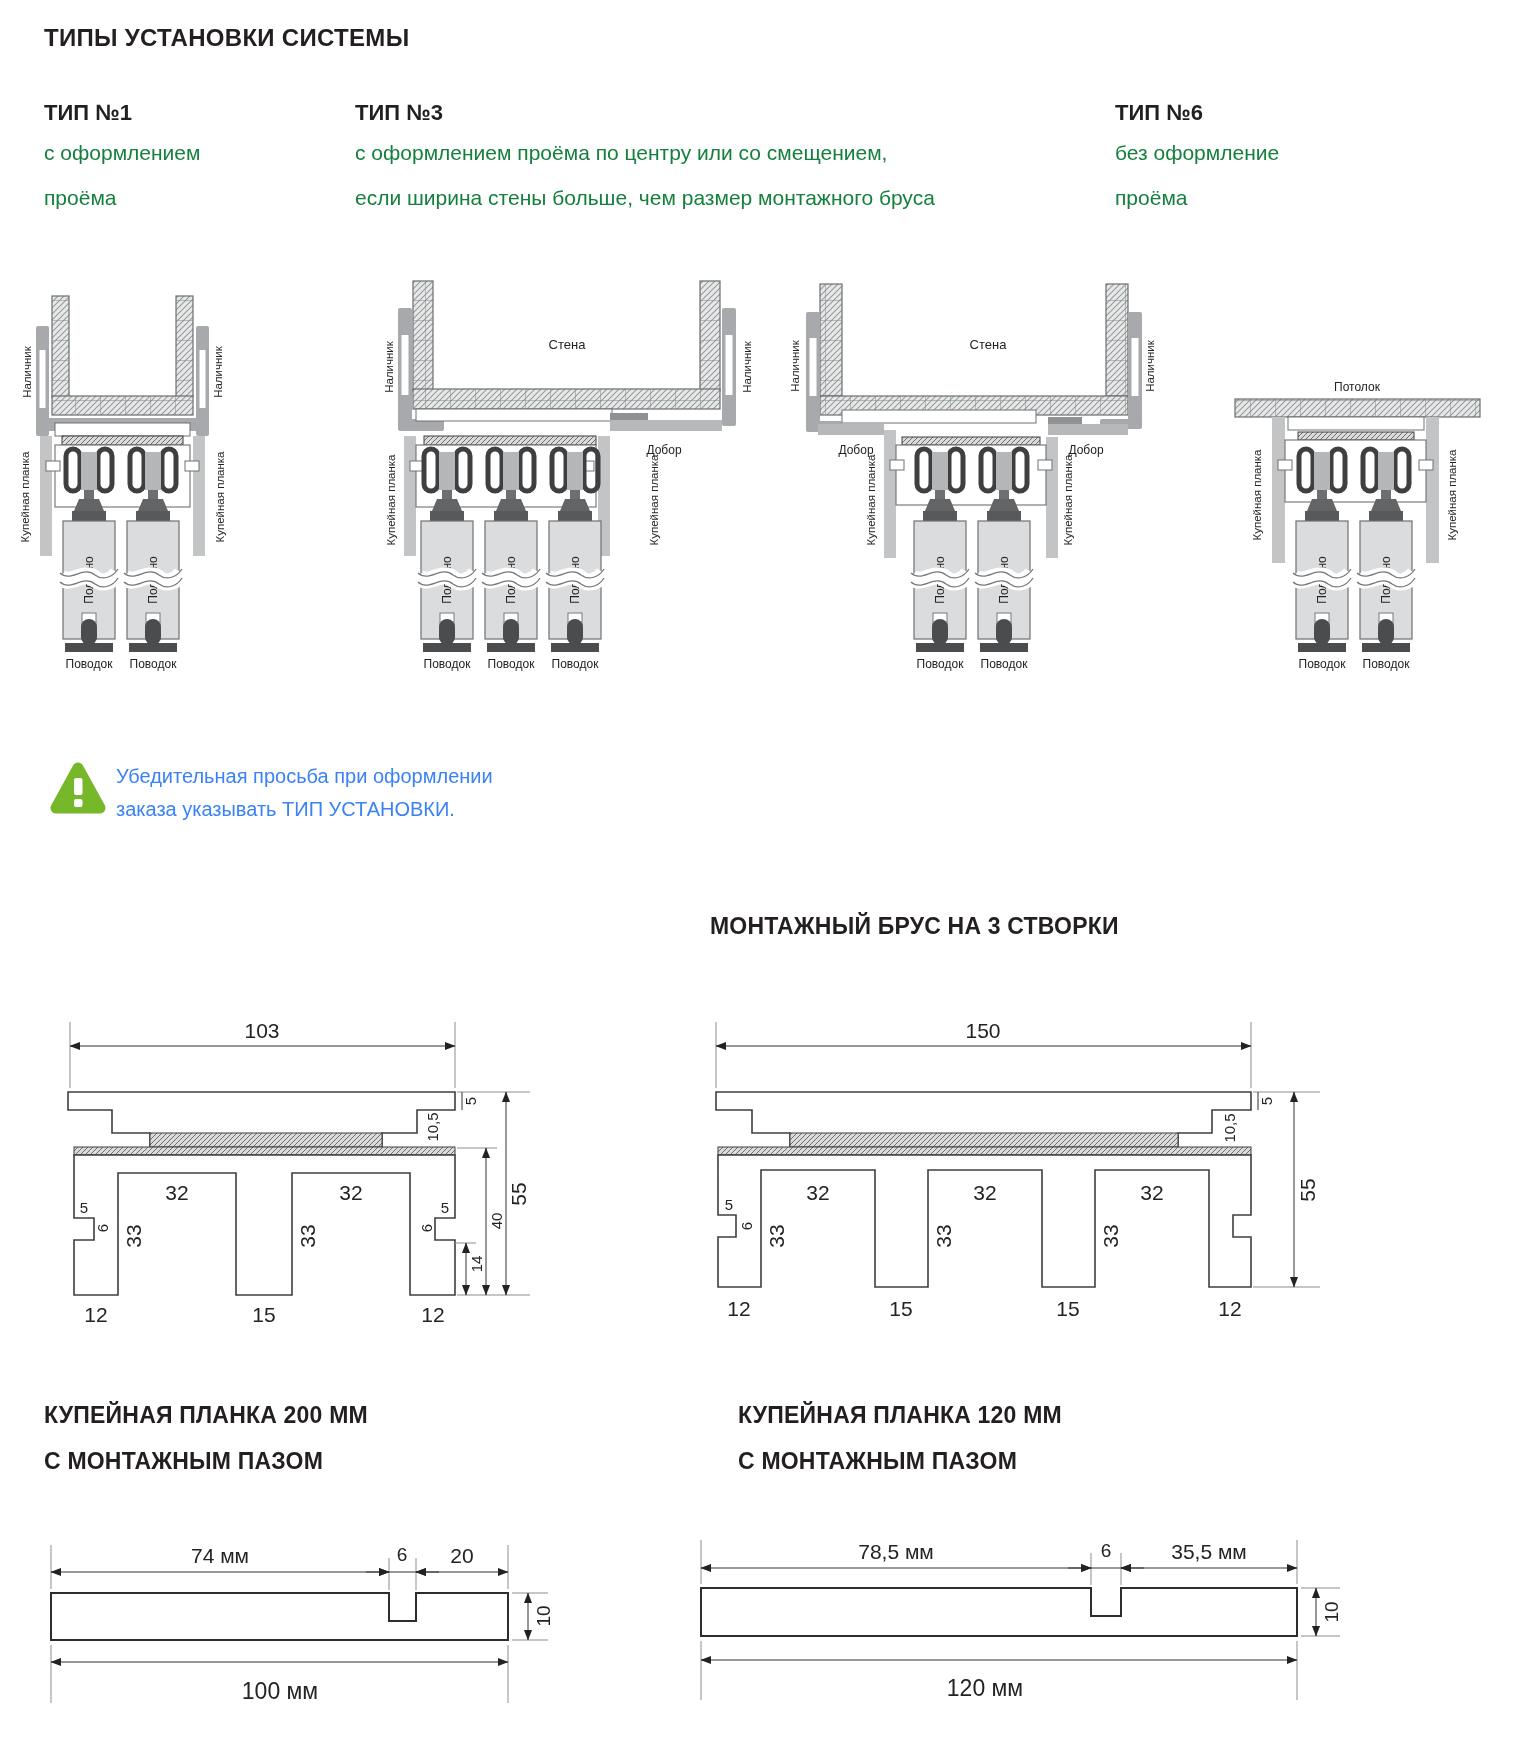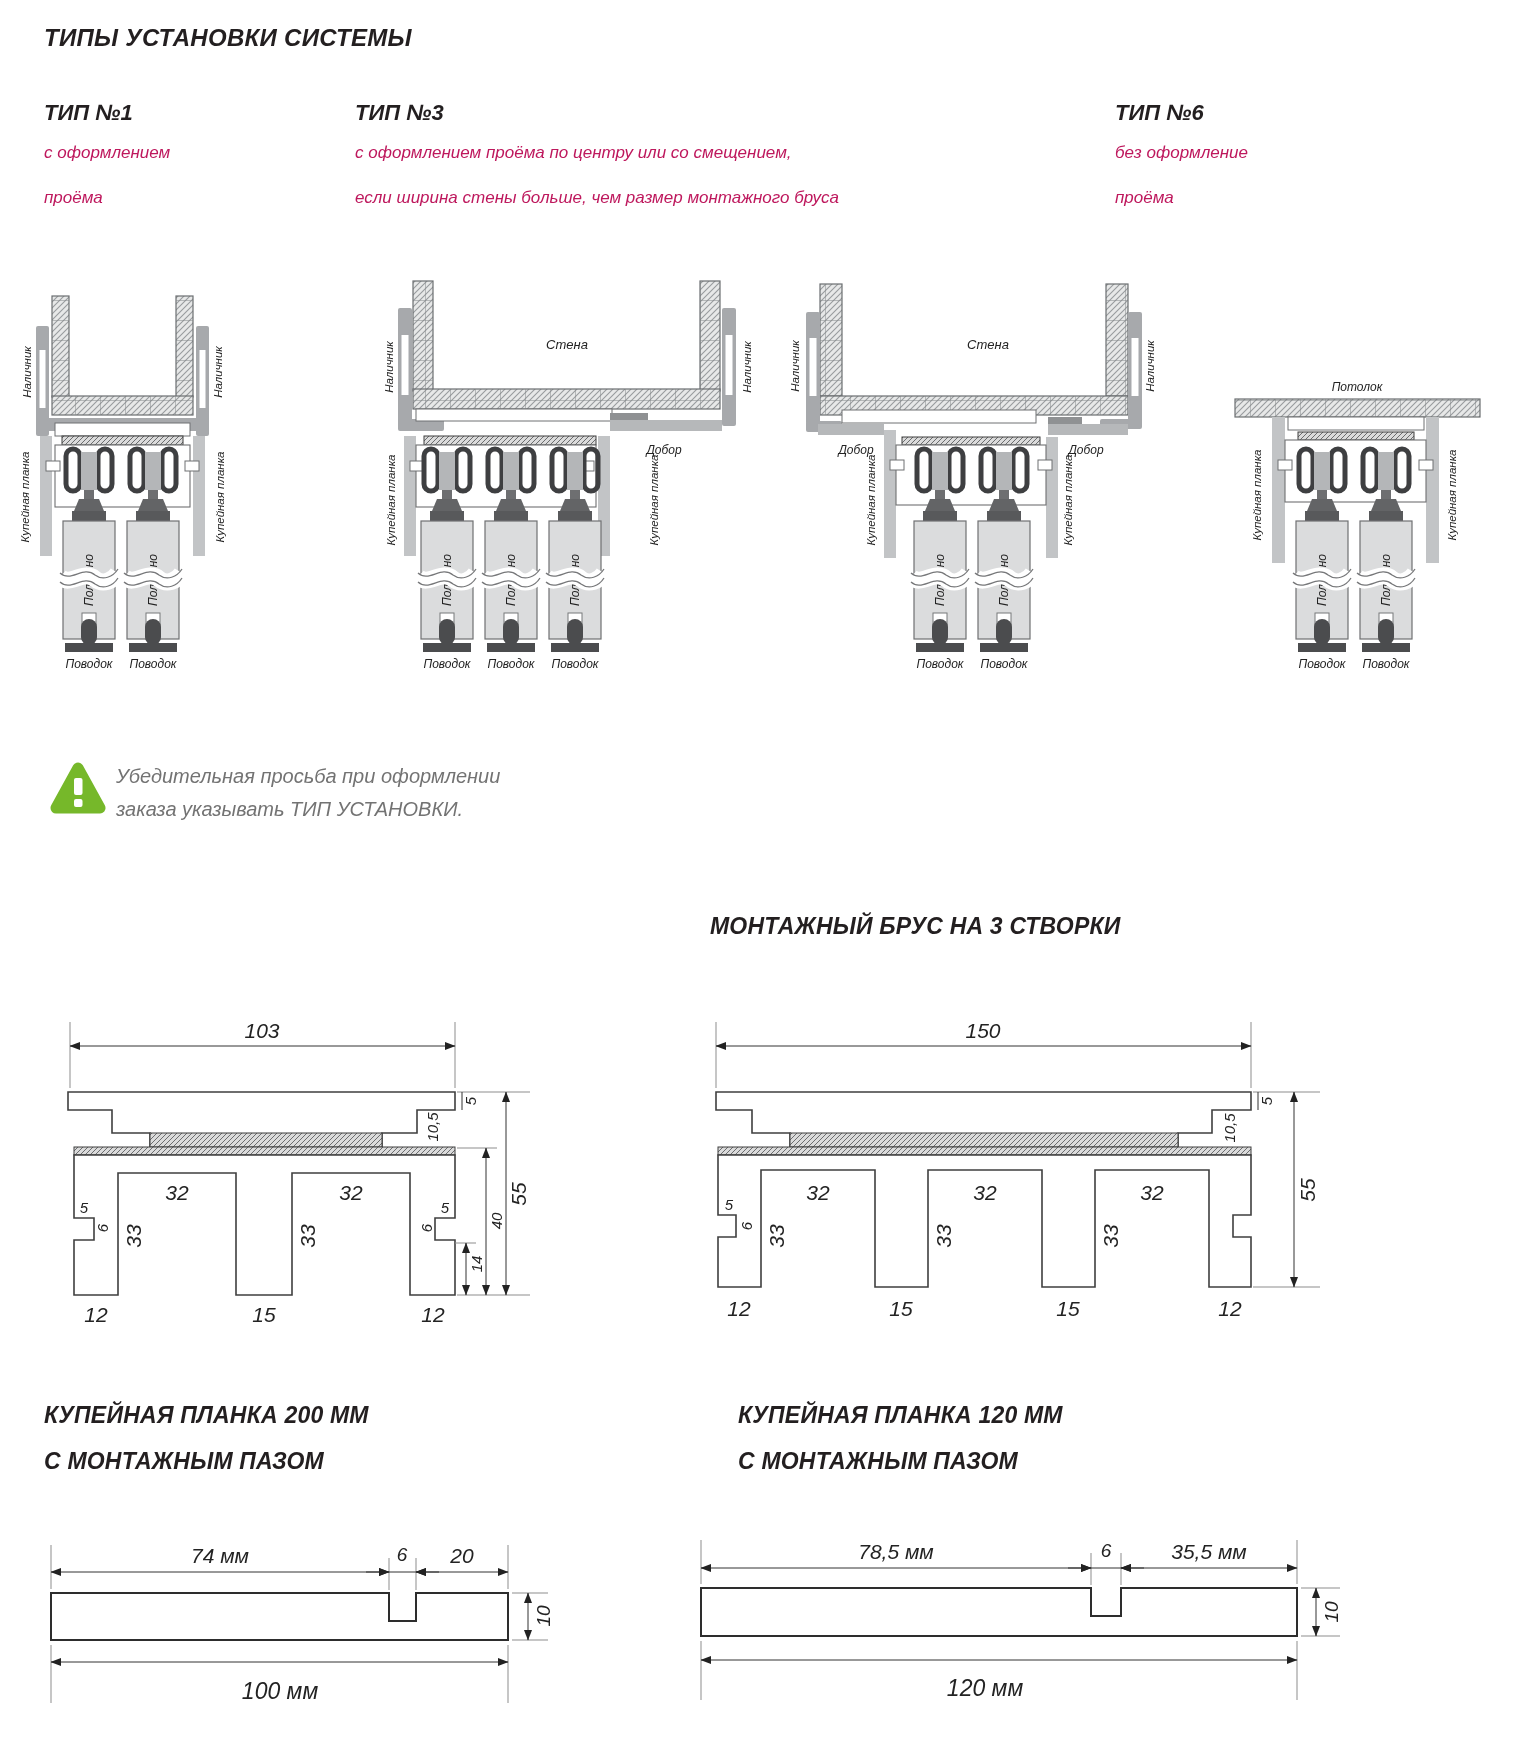--- a/index.html
+++ b/index.html
@@ -1,23 +1,23 @@
 <!DOCTYPE html>
 <html><head>
 <meta charset="utf-8">
 <style>
   html,body{margin:0;padding:0;background:#fff;}
   .page{position:relative;width:1523px;height:1738px;background:#fff;overflow:hidden;
-        font-family:"Liberation Sans",sans-serif;color:#231f20;font-style:italic;}
+        font-family:"Liberation Sans",sans-serif;color:#231f20;}
   .abs{position:absolute;}
   .h1{font-size:24px;font-weight:700;letter-spacing:.3px;}
   .typeTitle{font-size:22px;font-weight:700;}
-  .typeDesc{font-size:17px;line-height:45px;color:#be185d;font-weight:400;}
+  .typeDesc{font-size:21px;line-height:45px;color:#15803d;font-weight:400;}
   .secTitle{font-size:23px;font-weight:700;letter-spacing:.2px;}
-  .warnTxt{font-size:20px;line-height:33px;color:#737373;}
+  .warnTxt{font-size:20px;line-height:33px;color:#3b82f6;}
   svg{position:absolute;left:0;top:0;}
   svg text{font-family:"Liberation Sans",sans-serif;fill:#232323;}
   .dlab{font-size:12px;}
   .dlabS{font-size:11.5px;}
   .num{font-size:21px;}
   .numS{font-size:15px;}
   .numM{font-size:19px;}
   .numB{font-size:23px;}
   .dim{stroke:#333;stroke-width:1;fill:none;}
   .ext{stroke:#8d8d8d;stroke-width:1;fill:none;}

